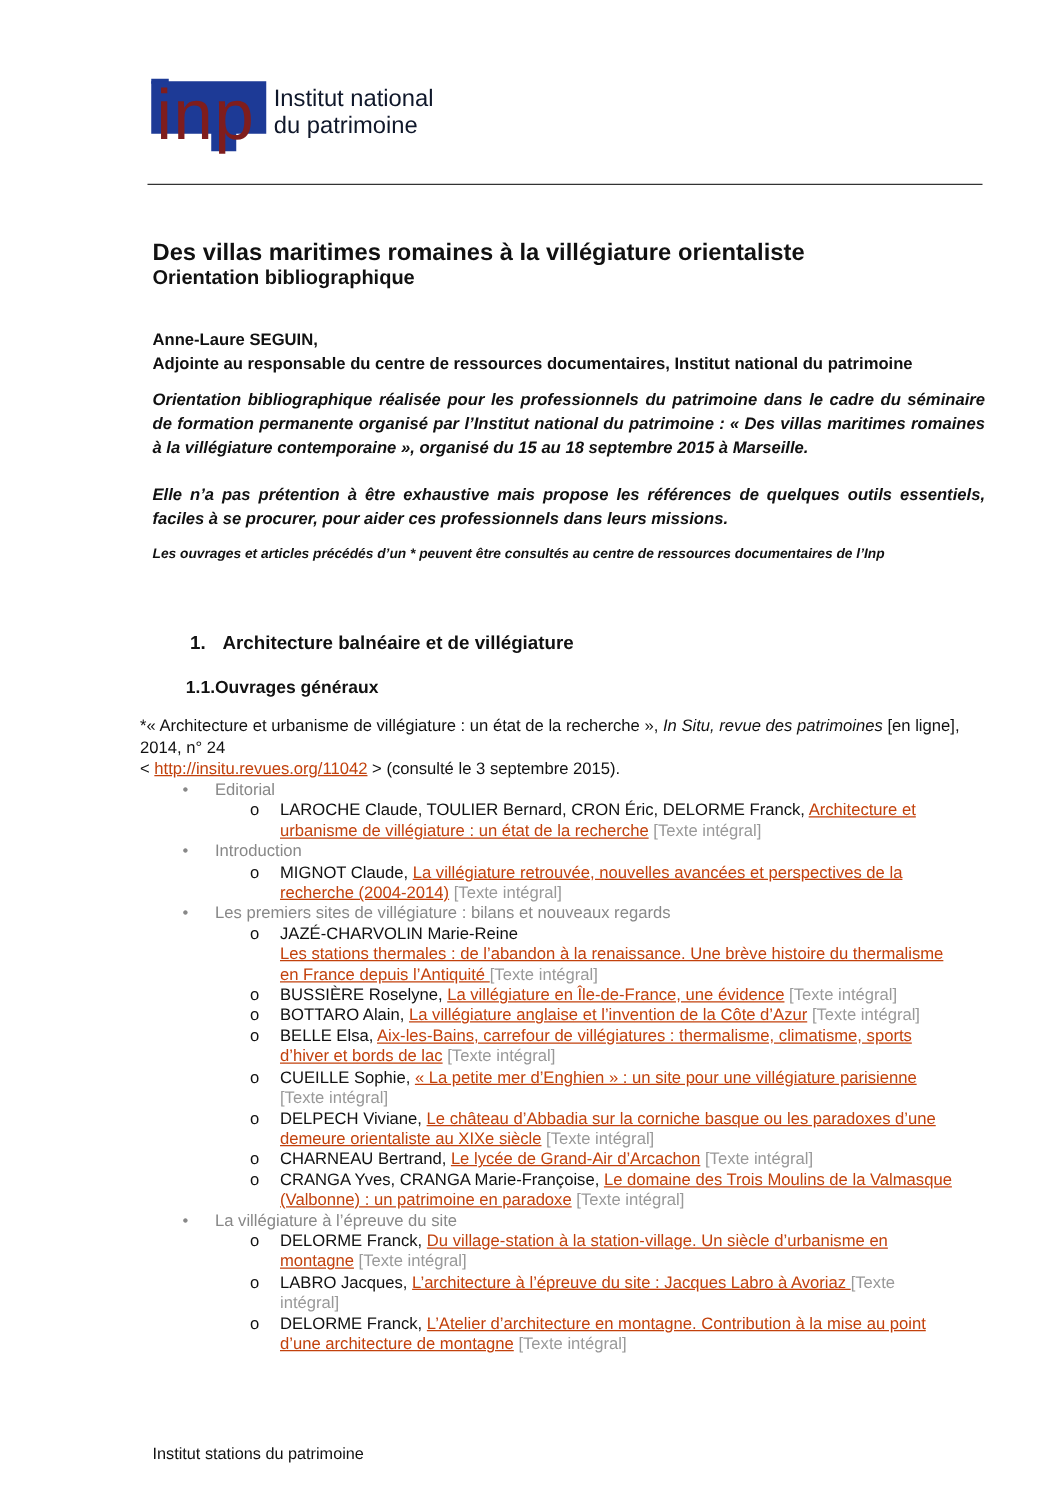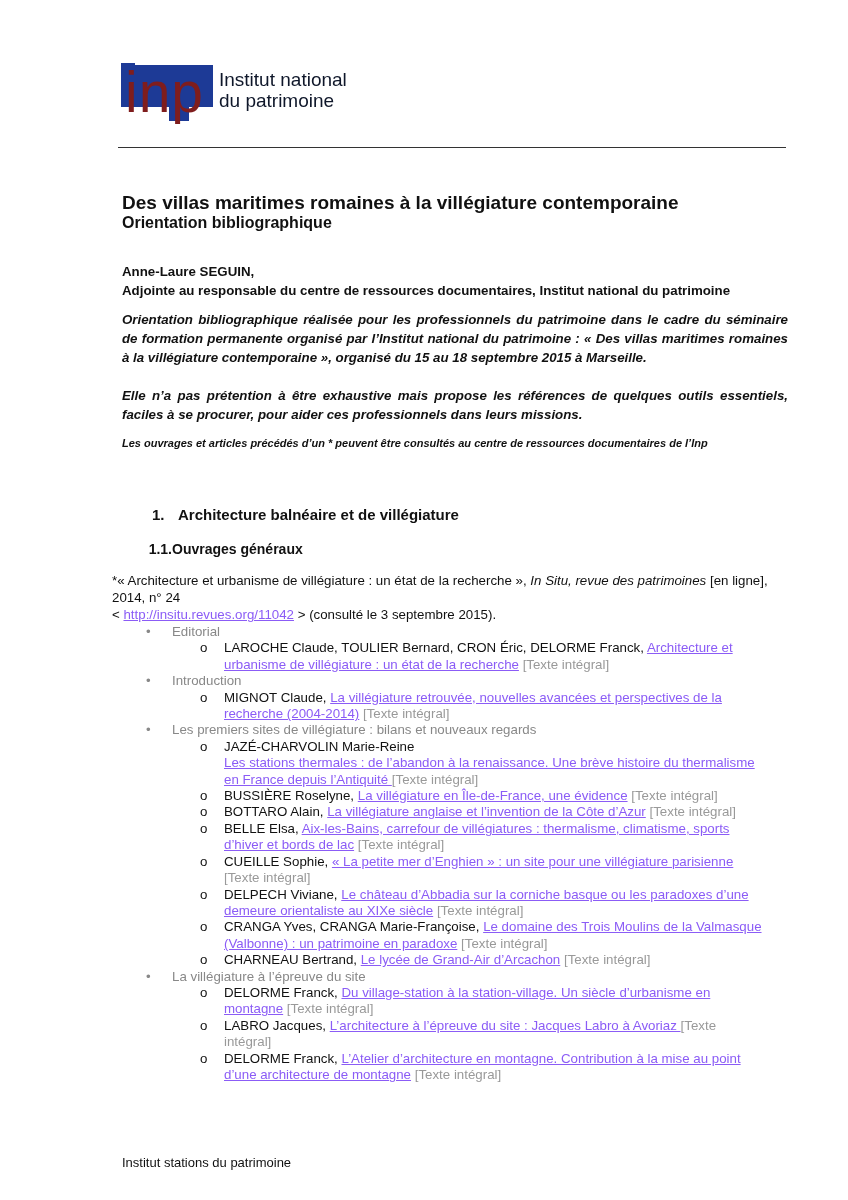--- a/index.html
+++ b/index.html
@@ -15,21 +15,21 @@
   .title { position: absolute; left: 122px; top: 192px; font-size: 19px; font-weight: bold; }
   .subtitle { position: absolute; left: 122px; top: 214px; font-size: 16px; font-weight: bold; }
   .p { position: absolute; left: 122px; width: 666px; font-size: 13.3px; line-height: 19px; font-weight: bold; }
   .it { font-style: italic; }
   .small { font-size: 11px; }
   .h1 { position: absolute; left: 112px; top: 506px; font-size: 15px; font-weight: bold; margin-left: 40px; }
   .h1 .num { display: inline-block; width: 26px; }
   .h2 { position: absolute; left: 136px; top: 541px; font-size: 14px; font-weight: bold; text-align: right; }
   .h2 .num { display: inline-block; width: 36px; }
   .ref { position: absolute; left: 112px; top: 572px; width: 680px; font-size: 13.3px; line-height: 17px; }
-  a, .link { color: #8b5cf6; text-decoration: underline; }
+  a, .link { color: #c2410c; text-decoration: underline; }
   .list { position: absolute; left: 112px; top: 624px; width: 680px; font-size: 13.3px; line-height: 16.4px; }
   .cat { position: relative; padding-left: 60px; color: #888; }
   .cat::before { content: "•"; position: absolute; left: 34px; color: #888; }
   .entry { position: relative; padding-left: 112px; padding-right: 28px; color: #111; }
   .entry::before { content: "o"; position: absolute; left: 88px; color: #111; }
   .grey { color: #999; }
   .footer { position: absolute; left: 122px; top: 1155px; font-size: 13px; }
 </style>
 </head>
 <body>
@@ -40,21 +40,21 @@
   <div class="logo-tail"></div>
   <span class="logo-inp">inp</span>
   <div class="logo-text">
     <div>Institut national</div>
     <div>du patrimoine</div>
   </div>
 </div>
 
 <div class="rule"></div>
 
-<div class="title">Des villas maritimes romaines à la villégiature contemporaine</div>
+<div class="title">Des villas maritimes romaines à la villégiature orientaliste</div>
 <div class="subtitle">Orientation bibliographique</div>
 
 <div class="p" style="top:262px">Anne-Laure SEGUIN,</div>
 <div class="p" style="top:281px">Adjointe au responsable du centre de ressources documentaires, Institut national du patrimoine</div>
 
 <div class="p it" style="top:310px; text-align:justify">Orientation bibliographique réalisée pour les professionnels du patrimoine dans le cadre du séminaire de formation permanente organisé par l’Institut national du patrimoine : « Des villas maritimes romaines à la villégiature contemporaine », organisé du 15 au 18 septembre 2015 à Marseille.</div>
 <div class="p it" style="top:386px; text-align:justify">Elle n’a pas prétention à être exhaustive mais propose les références de quelques outils essentiels, faciles à se procurer, pour aider ces professionnels dans leurs missions.</div>
 <div class="p it small" style="top:434px">Les ouvrages et articles précédés d’un * peuvent être consultés au centre de ressources documentaires de l’Inp</div>
 
 <div class="h1">
@@ -74,21 +74,21 @@
     <div class="entry"><span>LAROCHE Claude, TOULIER Bernard, CRON Éric, DELORME Franck, </span><a class="link">Architecture et urbanisme de villégiature : un état de la recherche</a> <span class="grey">[Texte intégral]</span></div>
     <div class="cat">Introduction</div>
     <div class="entry"><span>MIGNOT Claude, </span><a class="link">La villégiature retrouvée, nouvelles avancées et perspectives de la recherche (2004-2014)</a> <span class="grey">[Texte intégral]</span></div>
     <div class="cat">Les premiers sites de villégiature : bilans et nouveaux regards</div>
     <div class="entry"><span>JAZÉ-CHARVOLIN Marie-Reine</span><br><a class="link">Les stations thermales : de l’abandon à la renaissance. Une brève histoire du thermalisme en France depuis l’Antiquité </a> <span class="grey">[Texte intégral]</span></div>
     <div class="entry"><span>BUSSIÈRE Roselyne, </span><a class="link">La villégiature en Île-de-France, une évidence</a> <span class="grey">[Texte intégral]</span></div>
     <div class="entry"><span>BOTTARO Alain, </span><a class="link">La villégiature anglaise et l’invention de la Côte d’Azur</a> <span class="grey">[Texte intégral]</span></div>
     <div class="entry"><span>BELLE Elsa, </span><a class="link">Aix-les-Bains, carrefour de villégiatures : thermalisme, climatisme, sports d’hiver et bords de lac</a> <span class="grey">[Texte intégral]</span></div>
     <div class="entry"><span>CUEILLE Sophie, </span><a class="link">« La petite mer d’Enghien » : un site pour une villégiature parisienne</a> <span class="grey">[Texte intégral]</span></div>
     <div class="entry"><span>DELPECH Viviane, </span><a class="link">Le château d’Abbadia sur la corniche basque ou les paradoxes d’une demeure orientaliste au XIXe siècle</a> <span class="grey">[Texte intégral]</span></div>
+    <div class="entry"><span>CHARNEAU Bertrand, </span><a class="link">Le lycée de Grand-Air d’Arcachon</a> <span class="grey">[Texte intégral]</span></div>
     <div class="entry"><span>CRANGA Yves, CRANGA Marie-Françoise, </span><a class="link">Le domaine des Trois Moulins de la Valmasque (Valbonne) : un patrimoine en paradoxe</a> <span class="grey">[Texte intégral]</span></div>
-    <div class="entry"><span>CHARNEAU Bertrand, </span><a class="link">Le lycée de Grand-Air d’Arcachon</a> <span class="grey">[Texte intégral]</span></div>
     <div class="cat">La villégiature à l’épreuve du site</div>
     <div class="entry"><span>DELORME Franck, </span><a class="link">Du village-station à la station-village. Un siècle d’urbanisme en montagne</a> <span class="grey">[Texte intégral]</span></div>
     <div class="entry"><span>LABRO Jacques, </span><a class="link">L’architecture à l’épreuve du site : Jacques Labro à Avoriaz </a> <span class="grey">[Texte intégral]</span></div>
     <div class="entry"><span>DELORME Franck, </span><a class="link">L’Atelier d’architecture en montagne. Contribution à la mise au point d’une architecture de montagne</a> <span class="grey">[Texte intégral]</span></div>
   </div>
 
 <div class="footer">Institut stations du patrimoine</div>
 
 </body></html>

